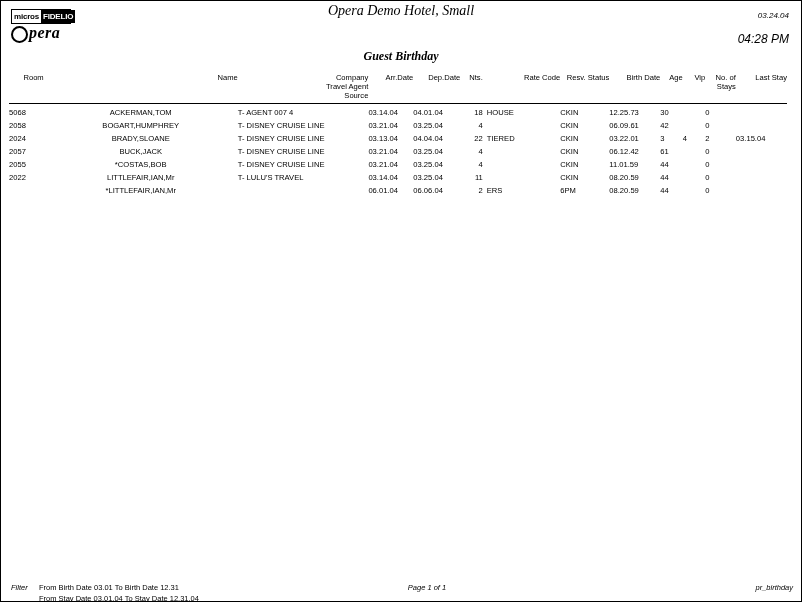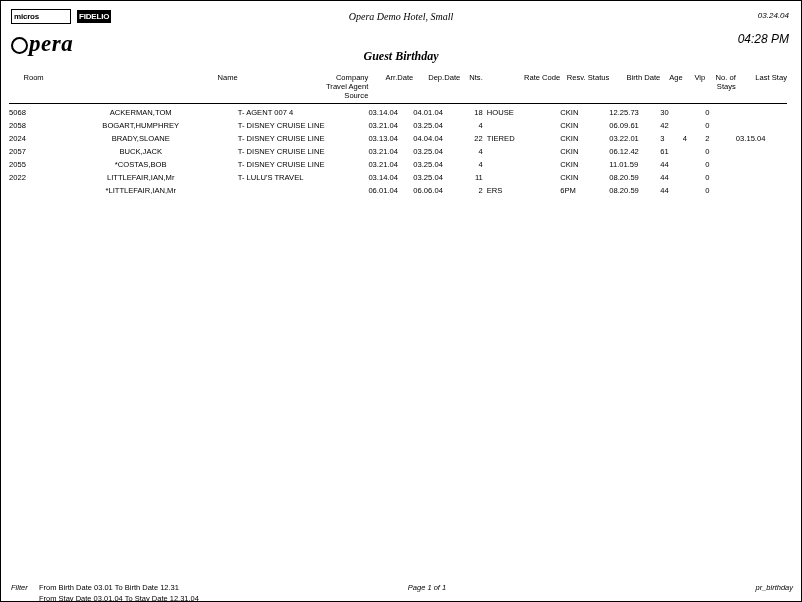--- a/index.html
+++ b/index.html
@@ -29,68 +29,66 @@
     width: 120px;
   }
   .logo-top {
     display: flex;
     align-items: stretch;
     border: 1px solid #000;
     width: 58px;
     height: 13px;
     font-size: 8px;
     line-height: 13px;
-    gap: 36px;
   }
   .logo-micros {
     flex: 0 0 auto;
     padding: 0 2px;
     background: #ffffff;
     color: #000000;
     font-weight: bold;
     letter-spacing: -0.2px;
   }
   .logo-fidelio {
     flex: 1 1 auto;
     padding: 0 2px;
     background: #000000;
     color: #ffffff;
     font-weight: bold;
     letter-spacing: -0.2px;
     text-align: center;
   }
   .logo-opera {
-    margin-top: 7px;
     font-family: "Liberation Serif", serif;
-    font-size: 23px;
+    font-size: 16px;
     font-weight: bold;
     font-style: italic;
     letter-spacing: 0.5px;
     display: flex;
     align-items: center;
   }
   .logo-o-mark {
     display: inline-block;
     width: 13px;
     height: 13px;
     border: 2.5px solid #000;
     border-radius: 50%;
     margin-right: 1px;
     position: relative;
     top: 1px;
   }
 
   .hotel-title {
     position: absolute;
-    top: 10px;
+    top: 2px;
     left: 0;
     width: 100%;
     text-align: center;
     font-family: "Liberation Serif", serif;
-    font-size: 10px;
+    font-size: 14px;
     font-style: italic;
   }
   .date-right {
     position: absolute;
     right: 12px;
     top: 10px;
     font-size: 8px;
     font-style: italic;
     text-align: right;
   }

